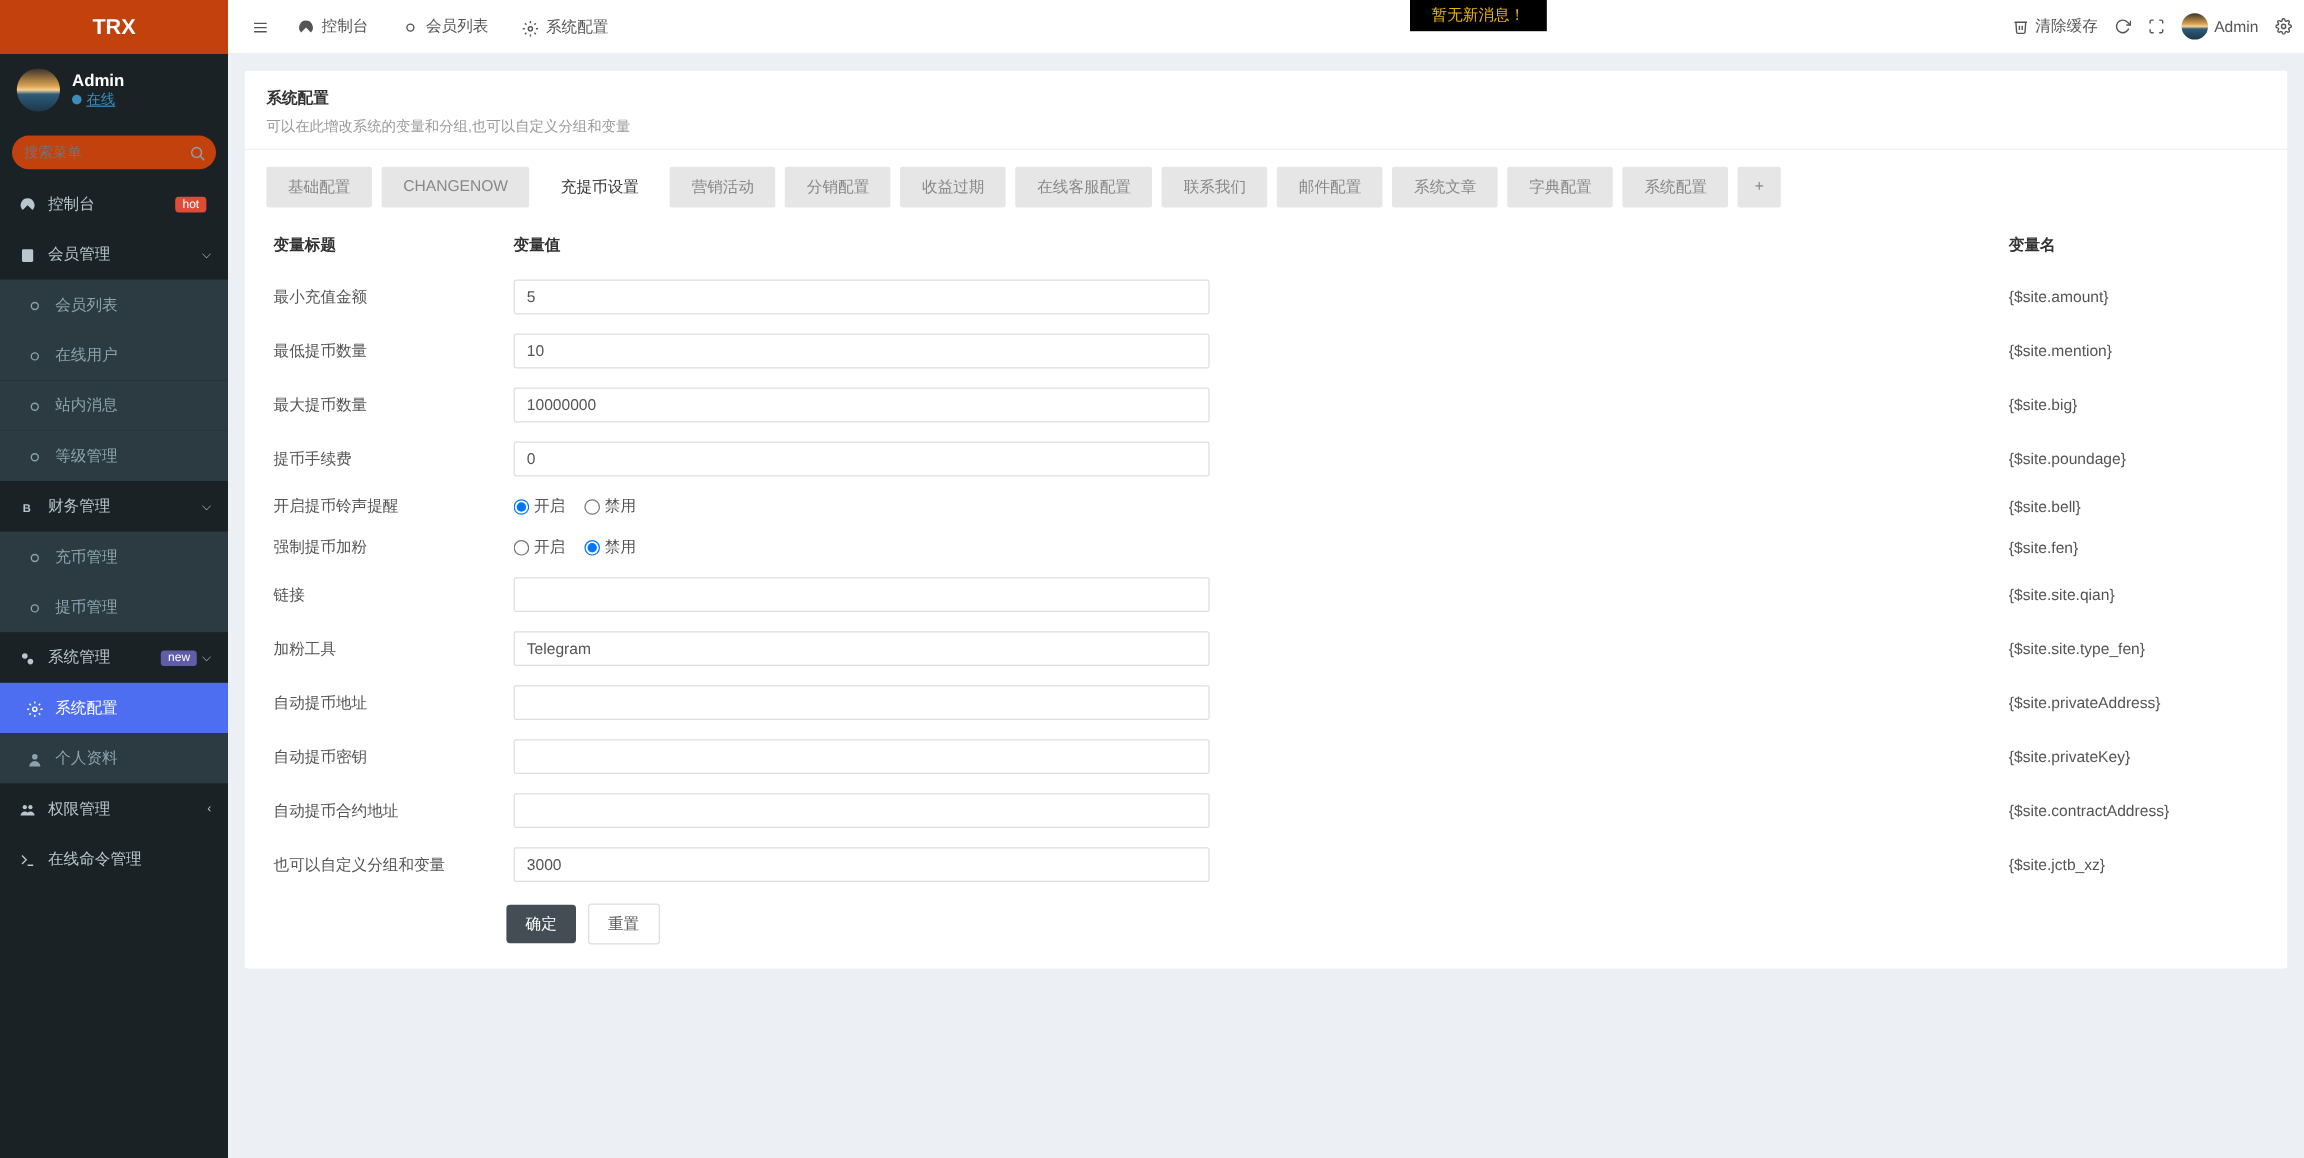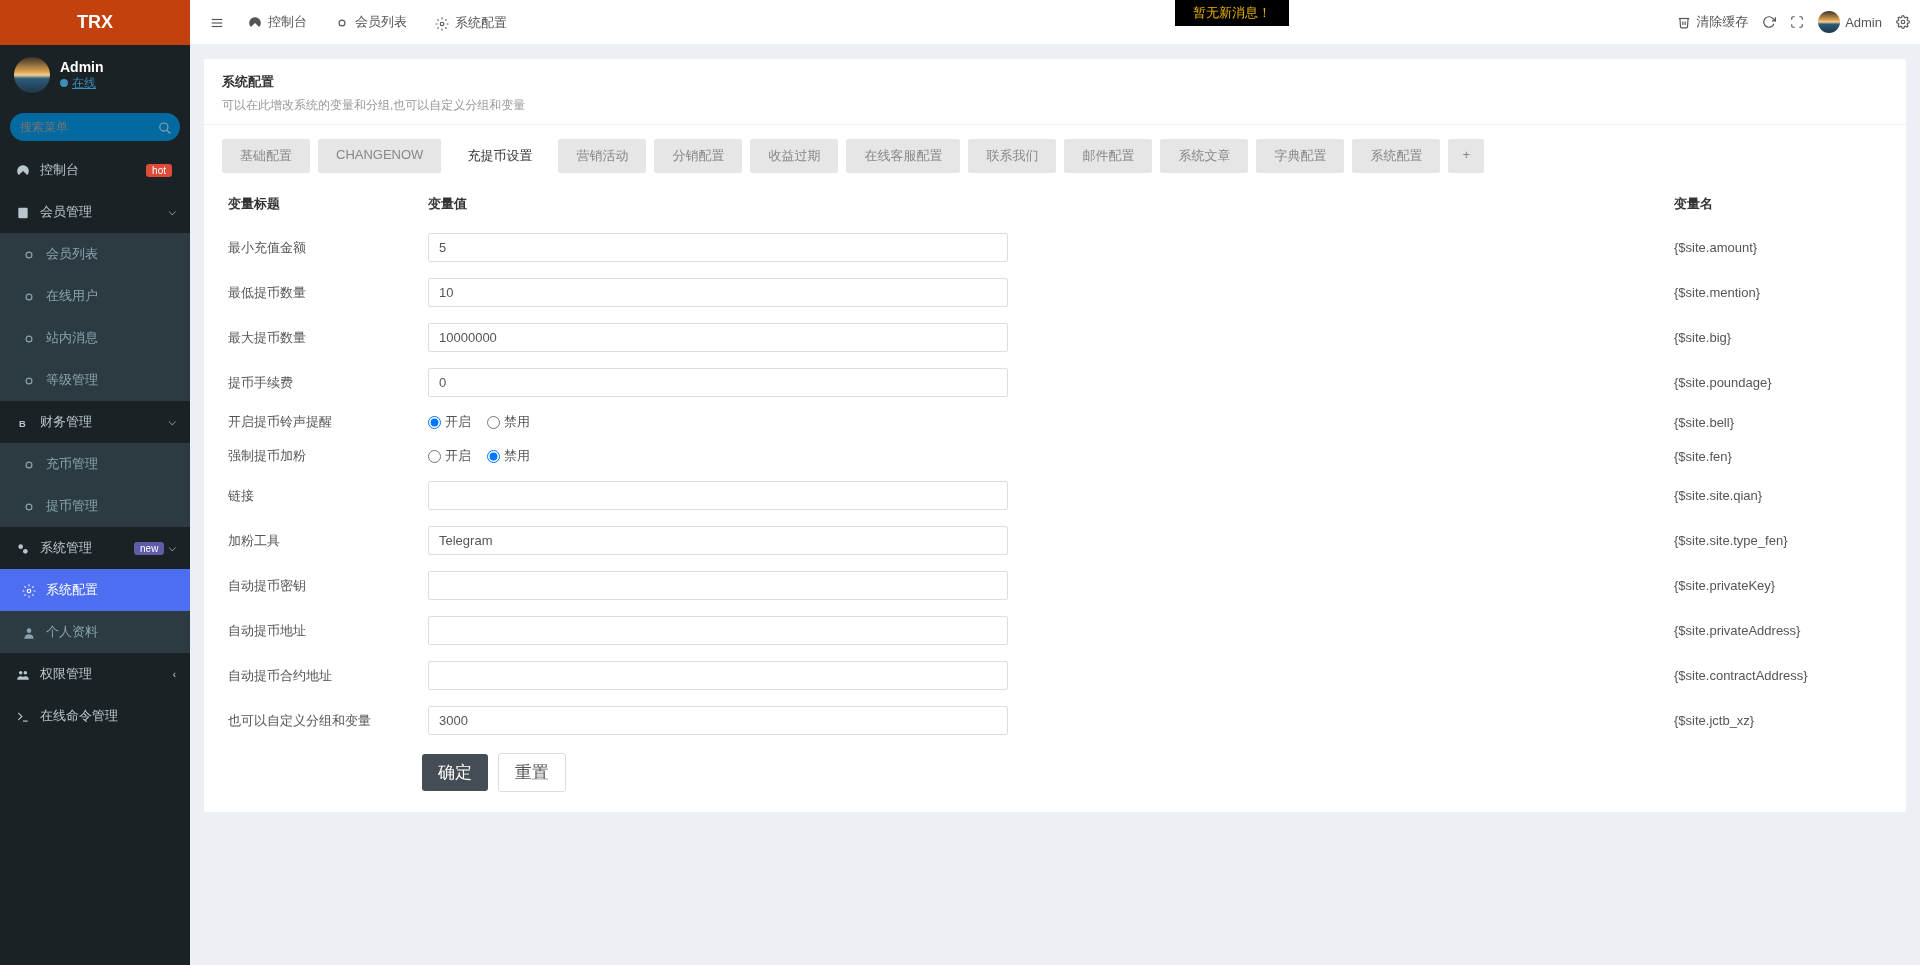--- a/index.html
+++ b/index.html
@@ -8,21 +8,21 @@
 
 
 .sidebar { width: 190px; background: #1a2226; color: #8aa4af; display: flex; flex-direction: column; flex-shrink: 0; }
 .logo { height: 45px; display: flex; align-items: center; justify-content: center; font-size: 18px; font-weight: bold; color: #fff; background: #c2410c; }
 .user-block { padding: 12px 14px; display: flex; align-items: center; gap: 10px; }
 .avatar { width: 36px; height: 36px; border-radius: 50%; background: linear-gradient(180deg,#3a3228 0%,#d8a050 40%,#f5d090 50%,#2d5b7a 60%,#1c3848 100%); flex-shrink: 0; }
 .user-info .uname { color: #fff; font-weight: bold; font-size: 14px; }
 .user-info .ustatus { color: #3c8dbc; font-size: 12px; display: flex; align-items: center; gap: 4px; text-decoration: underline; }
 .status-dot { width: 8px; height: 8px; border-radius: 50%; background: #3c8dbc; display: inline-block; }
 .search-box { margin: 8px 10px; position: relative; }
-.search-box input { width: 100%; background: #0369a1; border: none; border-radius: 14px; padding: 7px 28px 7px 10px; color: #ccc; font-size: 12px; }
+.search-box input { width: 100%; background: #c2410c; border: none; border-radius: 14px; padding: 7px 28px 7px 10px; color: #ccc; font-size: 12px; }
 .search-box .sicon { position: absolute; right: 8px; top: 50%; transform: translateY(-50%); color: #8aa4af; }
 .menu { flex: 1; overflow-y: auto; }
 .menu-item { display: flex; align-items: center; padding: 12px 14px; color: #8aa4af; cursor: pointer; font-size: 13px; position: relative; }
 .menu-item.lvl1 { background: #1a2226; color: #b8c7ce; }
 .menu-item.sub { background: #2c3b41; padding-left: 20px; font-size: 13px; }
 .menu-item.active { background: #4e6ef2; color: #fff; }
 .menu-item .micon { width: 18px; text-align: center; margin-right: 8px; font-size: 13px; }
 .menu-item .mlabel { flex: 1; }
 .menu-item .badge { font-size: 10px; padding: 1px 6px; border-radius: 3px; margin-right: 4px; }
 .badge.hot { background: #dd4b39; color: #fff; }
@@ -56,21 +56,21 @@
 table { width: 100%; border-collapse: collapse; }
 th { text-align: left; font-weight: bold; font-size: 13px; padding: 12px 6px; color: #333; }
 td { padding: 8px 6px; font-size: 13px; color: #555; vertical-align: middle; }
 .col-title { width: 200px; }
 .col-value { width: auto; }
 .col-name { width: 220px; }
 .inp { width: 580px; max-width: 100%; padding: 6px 10px; border: 1px solid #ddd; border-radius: 2px; font-size: 13px; color: #555; }
 .radio-group label { margin-right: 16px; font-size: 13px; cursor: pointer; }
 .radio-group input { margin-right: 4px; vertical-align: middle; }
 .btn-row { padding-top: 10px; }
-.btn { padding: 7px 16px; border: none; border-radius: 3px; cursor: pointer; font-size: 17px; margin-right: 6px; }
+.btn { padding: 7px 16px; border: none; border-radius: 3px; cursor: pointer; font-size: 13px; margin-right: 6px; }
 .btn.primary { background: #444c54; color: #fff; }
 .btn.default { background: #fff; border: 1px solid #ddd; color: #555; }
 
 svg { width: 14px; height: 14px; vertical-align: middle; }
 </style>
 </head>
 <body>
 
 <div class="layout">
   <aside class="sidebar">
@@ -327,28 +327,28 @@
                   <td class="col-title">链接</td>
                   <td class="col-value"><input class="inp" type="text" value="" style=""></td>
                   <td class="col-name">{$site.site.qian}</td>
                 </tr>
                 <tr>
                   <td class="col-title">加粉工具</td>
                   <td class="col-value"><input class="inp" type="text" value="Telegram" style=""></td>
                   <td class="col-name">{$site.site.type_fen}</td>
                 </tr>
                 <tr>
+                  <td class="col-title">自动提币地址</td>
+                  <td class="col-value"><input class="inp" type="text" value="" style=""></td>
+                  <td class="col-name">{$site.privateAddress}</td>
+                </tr>
+                <tr>
                   <td class="col-title">自动提币密钥</td>
                   <td class="col-value"><input class="inp" type="text" value="" style=""></td>
                   <td class="col-name">{$site.privateKey}</td>
-                </tr>
-                <tr>
-                  <td class="col-title">自动提币地址</td>
-                  <td class="col-value"><input class="inp" type="text" value="" style=""></td>
-                  <td class="col-name">{$site.privateAddress}</td>
                 </tr>
                 <tr>
                   <td class="col-title">自动提币合约地址</td>
                   <td class="col-value"><input class="inp" type="text" value="" style=""></td>
                   <td class="col-name">{$site.contractAddress}</td>
                 </tr>
                 <tr>
                   <td class="col-title">也可以自定义分组和变量</td>
                   <td class="col-value"><input class="inp" type="text" value="3000" style=""></td>
                   <td class="col-name">{$site.jctb_xz}</td>

